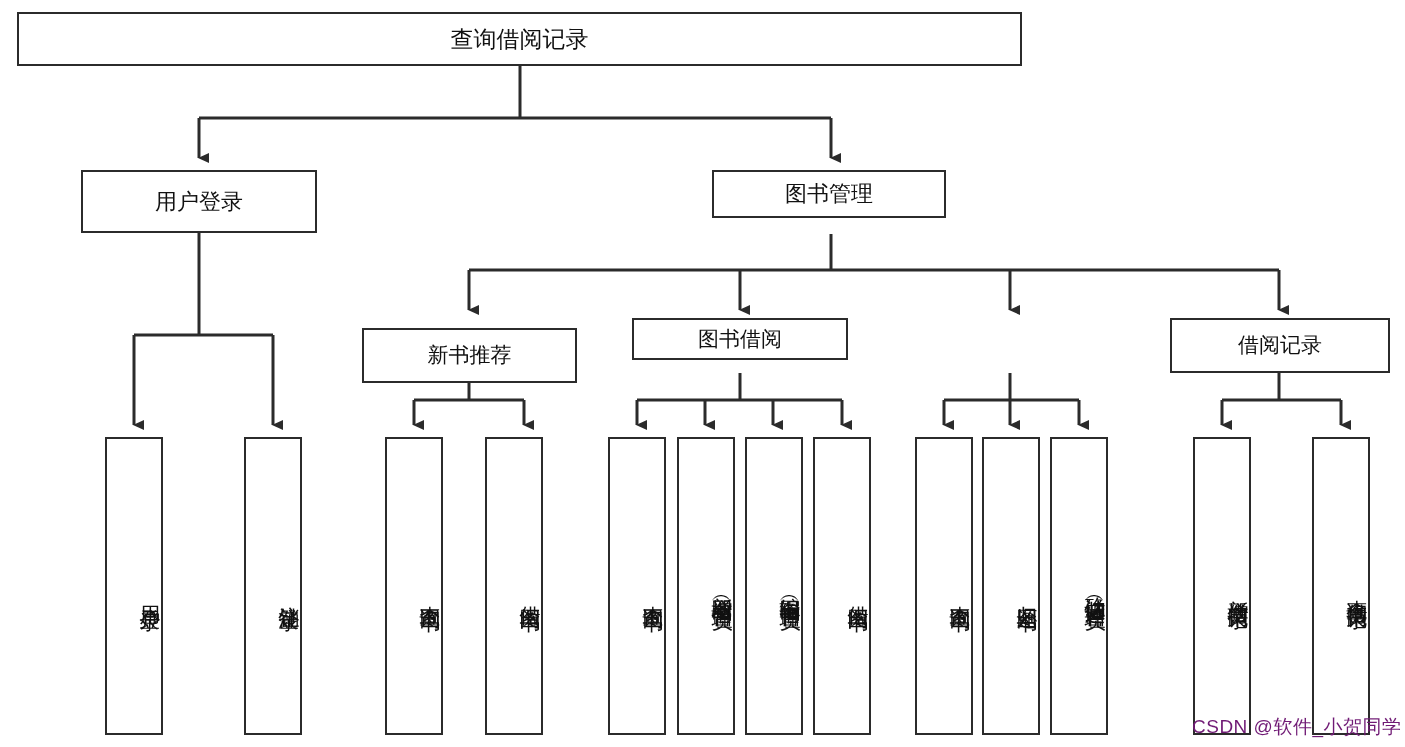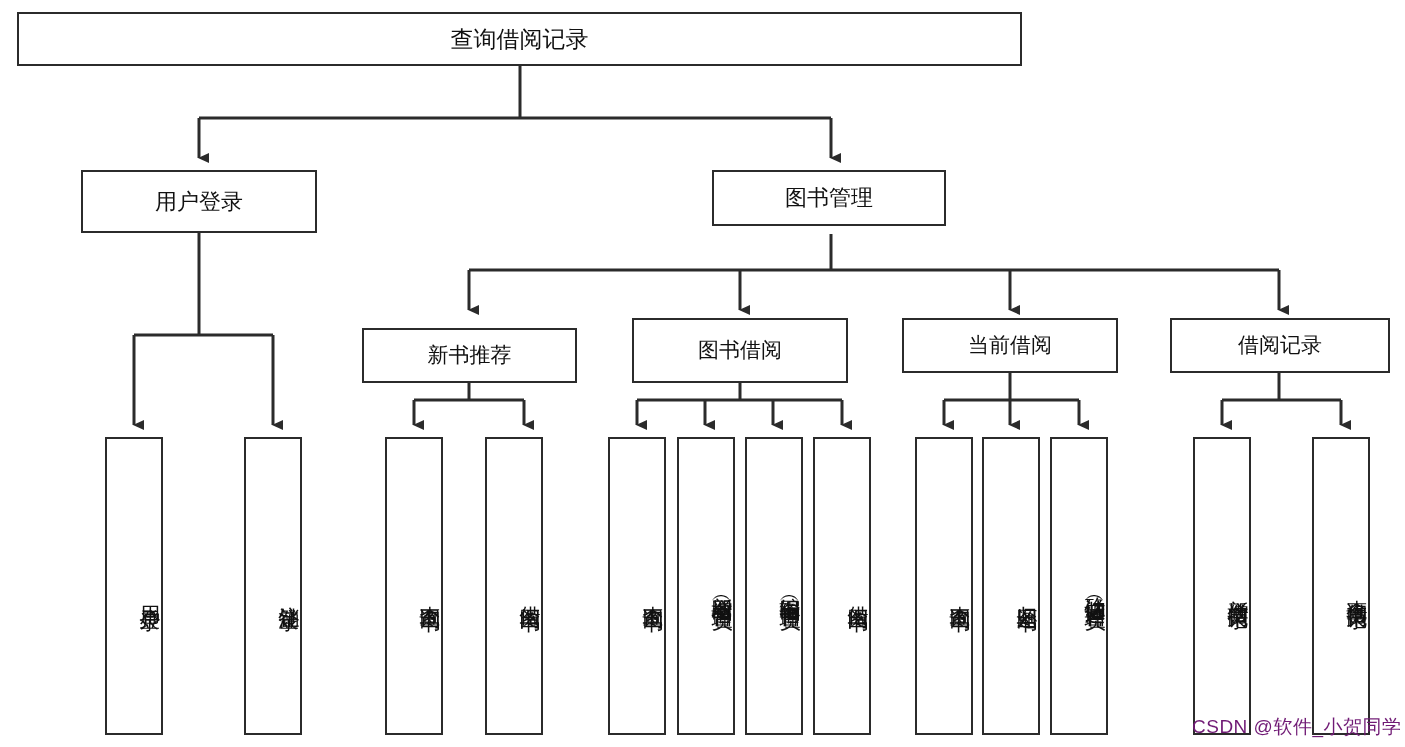--- a/index.html
+++ b/index.html
@@ -128,32 +128,29 @@
     </g>
   </svg>
 
   <div class="node root" style="left:17px; top:12px; width:1005px; height:54px;">
     <span class="label">查询借阅记录</span>
   </div>
 
   <div class="node level2" style="left:81px; top:170px; width:236px; height:63px;">
     <span class="label">用户登录</span>
   </div>
-  <div class="node level2" style="left:712px; top:170px; width:234px; height:56px;">
+  <div class="node level2" style="left:712px; top:170px; width:234px; height:48px;">
     <span class="label">图书管理</span>
   </div>
 
   <div class="node level3" style="left:362px; top:318px; width:215px; height:55px;margin-top:10px;">
     <span class="label">新书推荐</span>
   </div>
-  <div class="node level3" style="left:632px; top:318px; width:216px; height:65px;">
+  <div class="node level3" style="left:632px; top:318px; width:216px; height:42px;">
     <span class="label">图书借阅</span>
-  </div>
-  <div class="node level3" style="left:902px; top:318px; width:216px; height:55px;">
-    <span class="label">当前借阅</span>
   </div>
   <div class="node level3" style="left:1170px; top:318px; width:220px; height:55px;">
     <span class="label">借阅记录</span>
   </div>
 
   <div class="node leaf" style="left:105px; top:437px; width:58px; height:298px;">
     <span class="label">用户登录</span>
   </div>
   <div class="node leaf" style="left:244px; top:437px; width:58px; height:298px;">
     <span class="label">注销登录</span>

